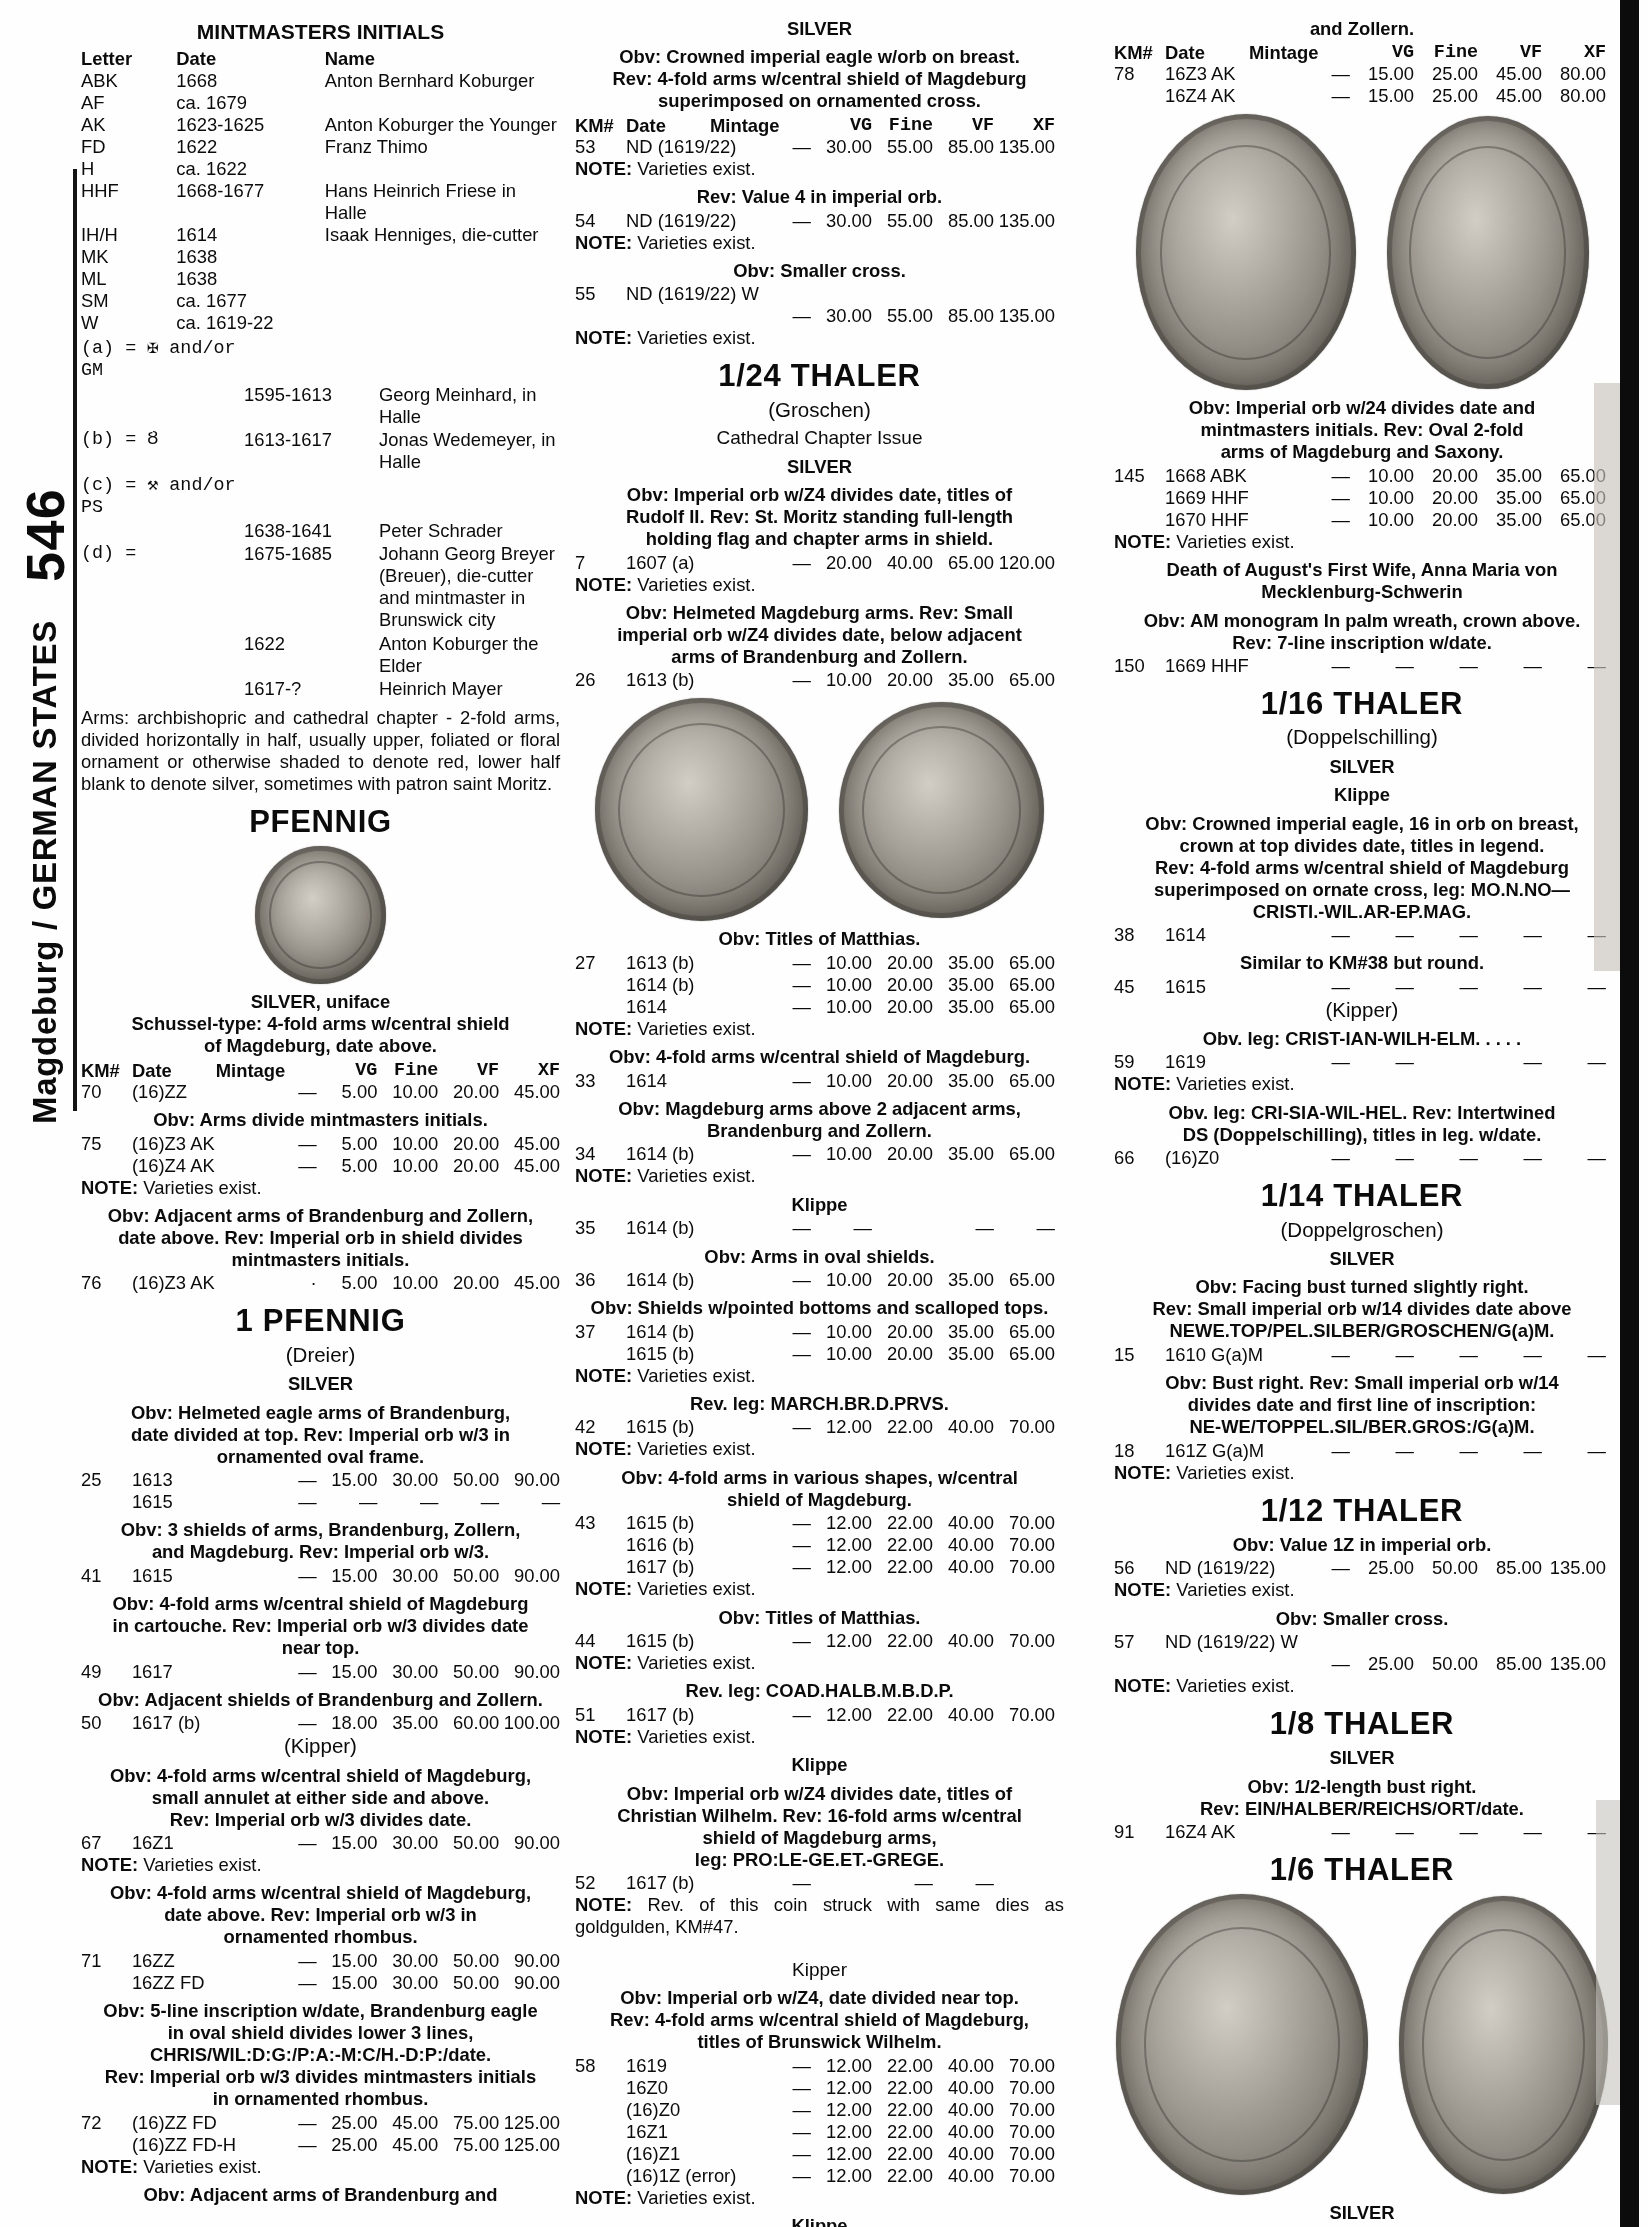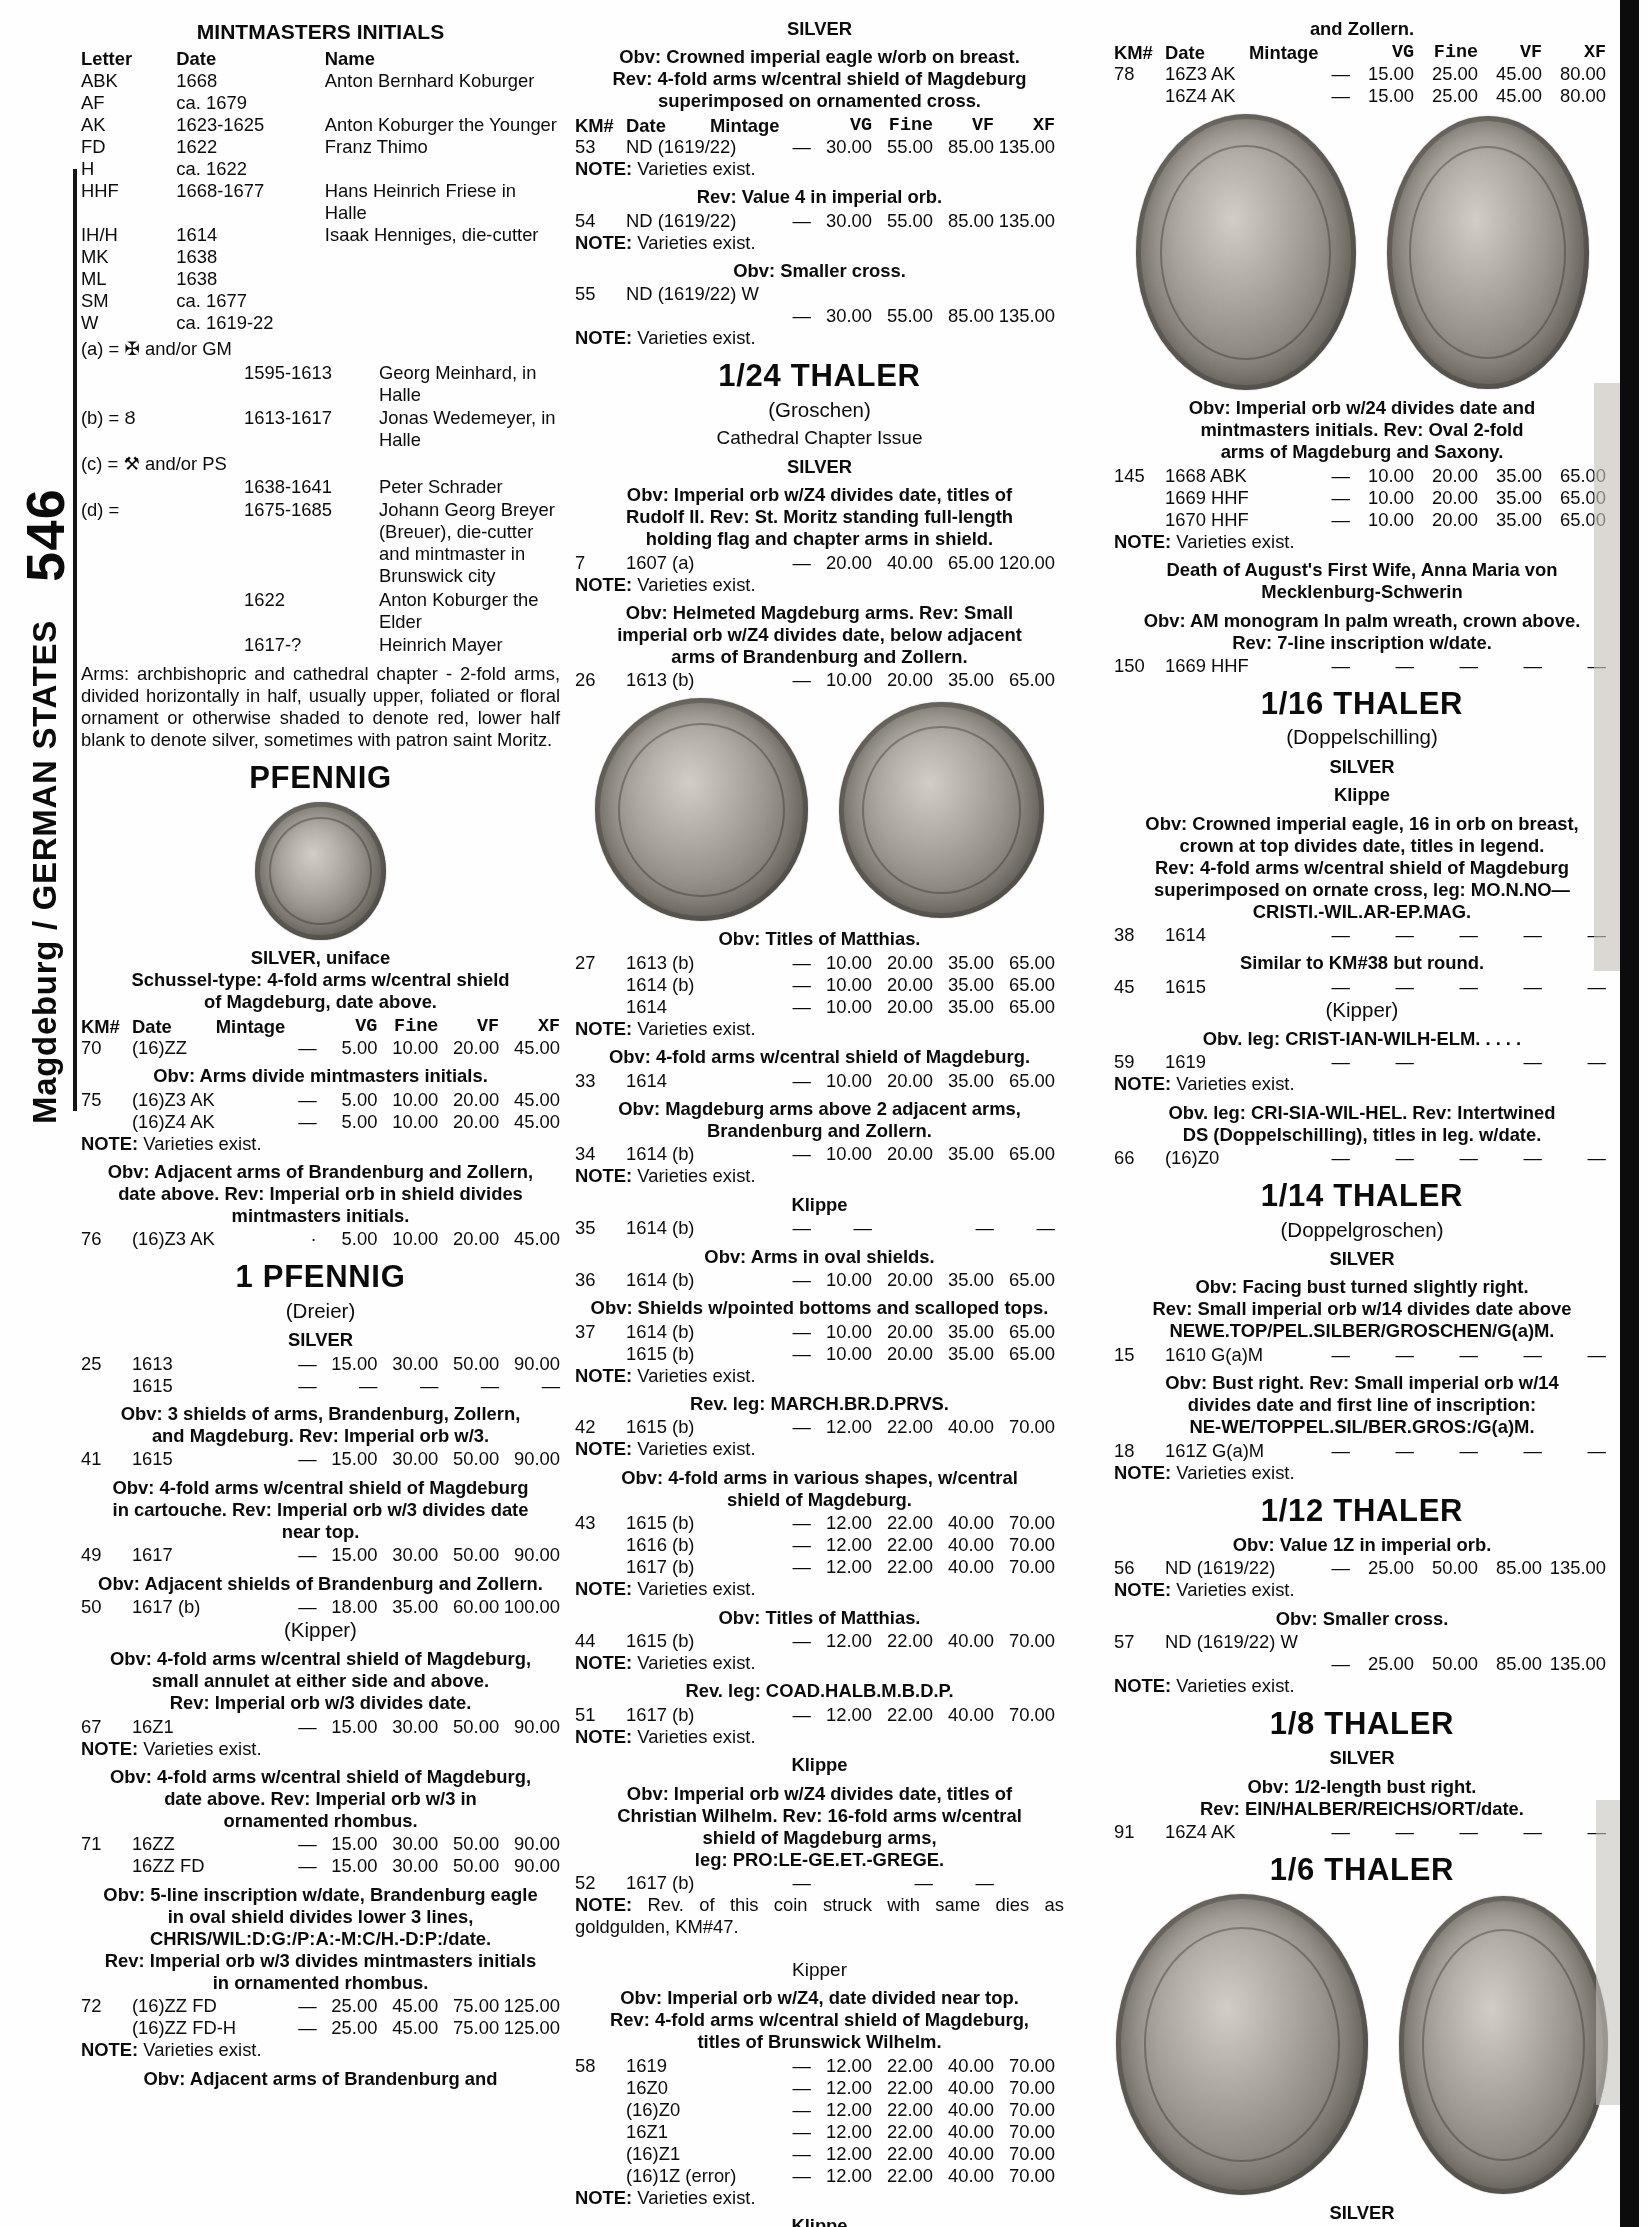--- a/index.html
+++ b/index.html
@@ -34,21 +34,21 @@
   .col-2 .thead .h-v,.col-2 .c-v{width:64px;}
 
   .mmt{font-size:18.4px;line-height:22px;margin:1.4px 0 4.3px;}
   .mmt .r{display:flex;gap:16px;}
   .mmt .c1{width:85px;}
   .mmt .c2{width:142px;}
   .mmt .c3{width:252px;}
   .mmt .hd{font-weight:bold;}
   .symt{font-size:18.4px;line-height:22px;margin:4.3px 0 5.7px;}
   .symt .r{display:flex;margin-top:1.4px;}
-  .symt .c1{width:163px;}
+  .symt .c1{width:163px;font-family:Liberation Mono, monospace;}
   .symt .c2{width:135px;}
   .symt .c3{width:181px;}
 
   .coins{display:flex;justify-content:center;align-items:center;gap:31px;margin:7px 0;}
   .coin{position:relative;border-radius:50%;
     background:radial-gradient(ellipse at 44% 38%, #d2cdc5 0%, #aba69d 34%, #8b867d 60%, #6e6a62 82%, #59554e 100%);
     box-shadow:inset 0 0 0 5px rgba(55,52,47,.35), inset 0 0 33px rgba(40,38,34,.55), 0 0 1.4px rgba(0,0,0,.4);}
   .coin::after{content:"";position:absolute;inset:11%;border:2.8px solid rgba(48,46,42,.38);border-radius:50%;}
 
   .sidebar-inner{position:absolute;left:14px;top:1124px;transform:rotate(-90deg);transform-origin:0 0;
@@ -239,20 +239,25 @@
         <span class="c-v">5.00</span>
         <span class="c-v">10.00</span>
         <span class="c-v">20.00</span>
         <span class="c-v">45.00</span>
       </div>
       <div class="h1">1 PFENNIG</div>
       <div class="sub">(Dreier)</div>
       <div class="desc">
         <div class="ln">SILVER</div>
       </div>
+      <div class="desc">
+        <div class="ln">Obv: Helmeted eagle arms of Brandenburg,</div>
+        <div class="ln">date divided at top. Rev: Imperial orb w/3 in</div>
+        <div class="ln">ornamented oval frame.</div>
+      </div>
       <div class="prow">
         <span class="c-km">25</span>
         <span class="c-date">1613</span>
         <span class="c-m">—</span>
         <span class="c-v">15.00</span>
         <span class="c-v">30.00</span>
         <span class="c-v">50.00</span>
         <span class="c-v">90.00</span>
       </div>
       <div class="prow">

